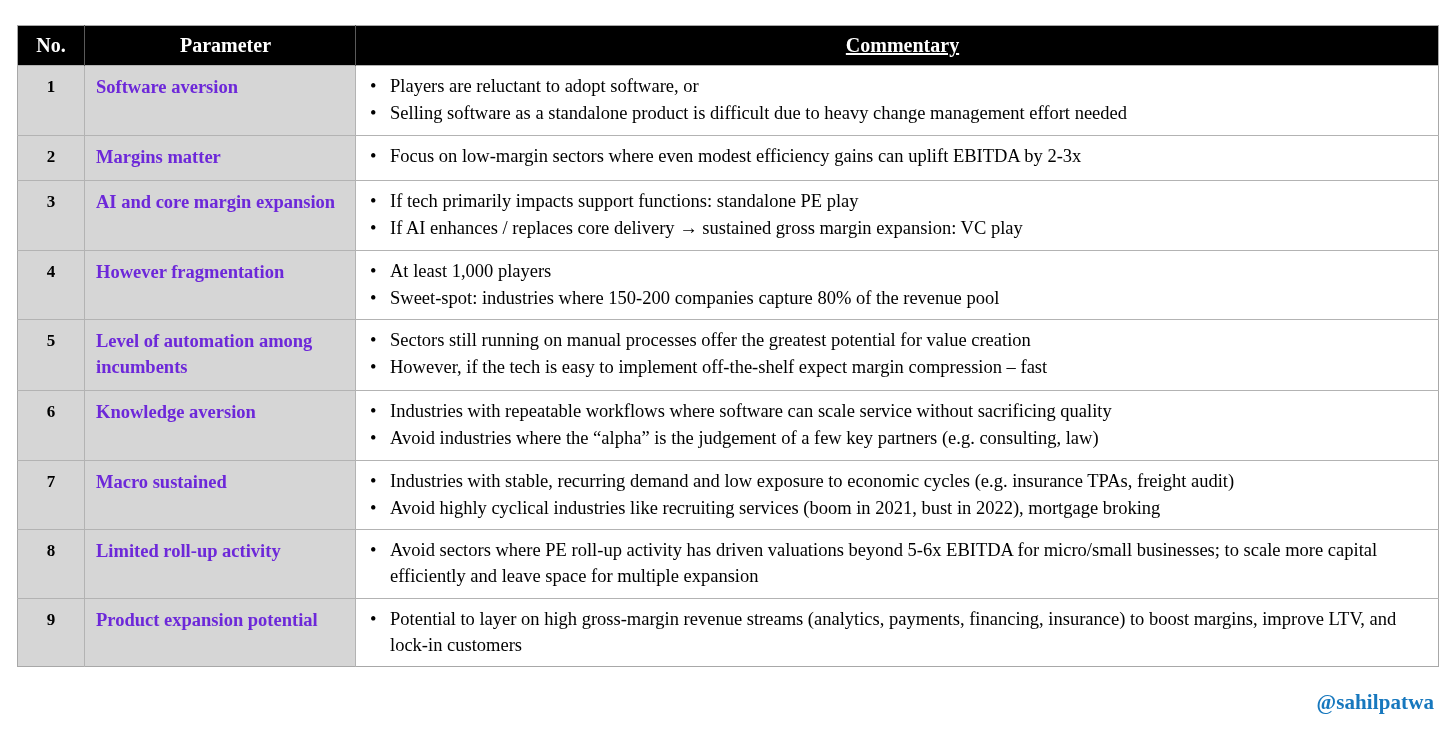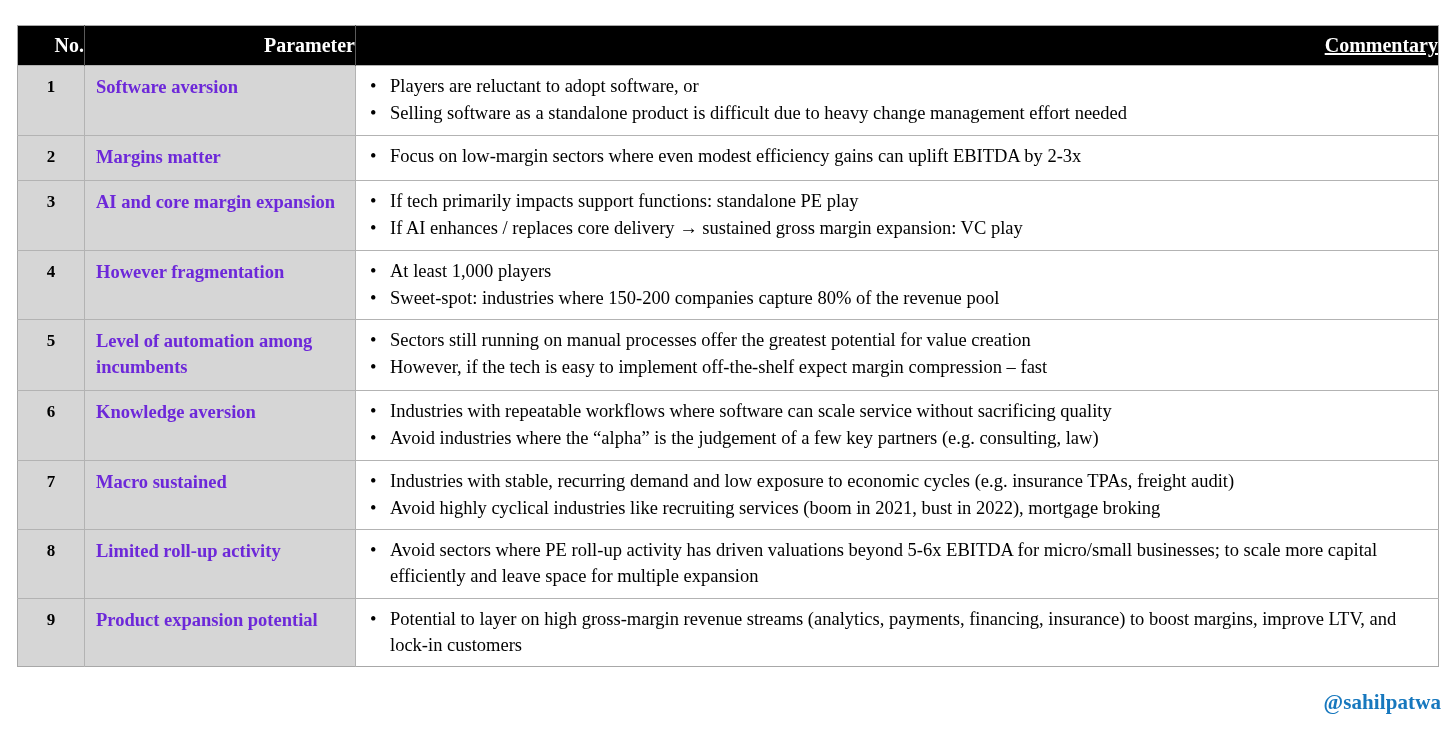--- a/index.html
+++ b/index.html
@@ -44,26 +44,26 @@
 
   
   thead th {
     background: #000000;
     color: #ffffff;
     font-weight: bold;
     font-size: 20px;
     line-height: 1;
     padding: 9px 0 10px 0;
     border-right: 1px solid #5a5a5a;
-    text-align: right;
+    text-align: center;
     vertical-align: middle;
     height: 39px;
     box-sizing: border-box;
   }
-  thead th.h-no      { text-align: right; padding-left: 0; }
+  thead th.h-no      { text-align: center; padding-left: 0; }
   thead th.h-param   { padding-left: 11px; }
   thead th.h-comment { padding-left: 11px; border-right: none; text-decoration: underline; }
 
   
   tbody td {
     vertical-align: top;
     border-top: 1px solid #b3b3b3;
     border-right: 1px solid #b3b3b3;
     background: #ffffff;
     box-sizing: border-box;
@@ -111,21 +111,21 @@
     position: absolute;
     left: 1px;
     top: 0;
     font-size: 18.5px;
     line-height: 1.42;
   }
 
   
   .handle {
     position: absolute;
-    right: 15px;
+    right: 22px;
     top: 690px;
     font-size: 21px;
     font-weight: bold;
     color: #1778be;
     letter-spacing: 0.1px;
     font-family: "Liberation Serif", "DejaVu Serif", serif;
   }
 </style>
 </head>
 <body>

